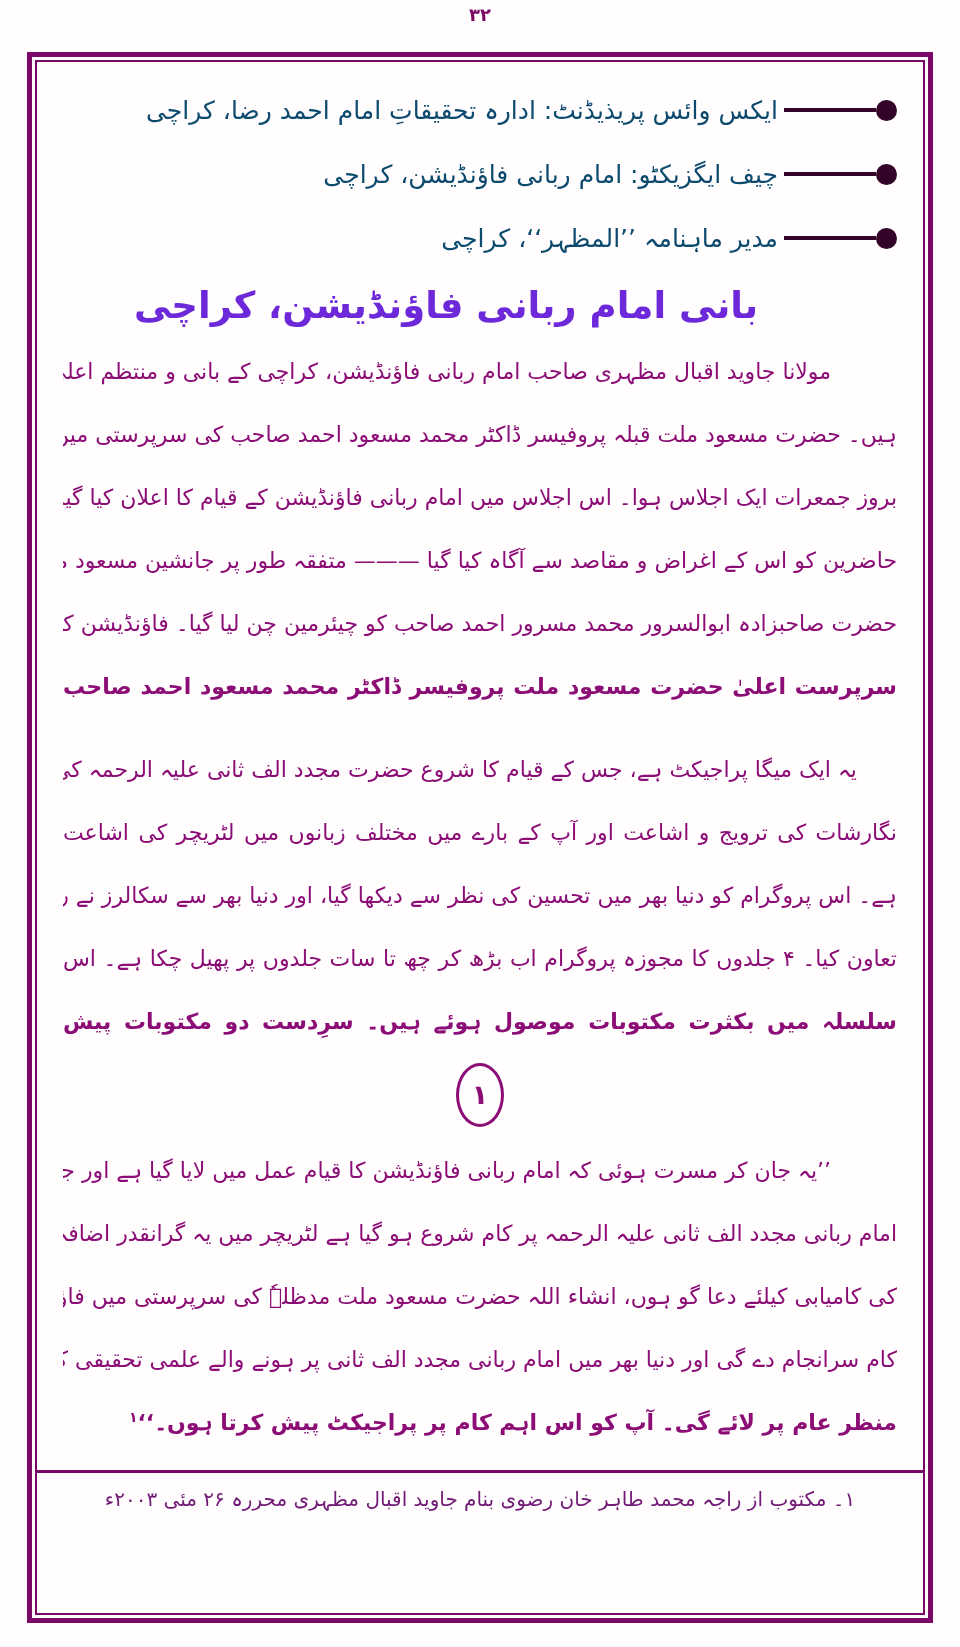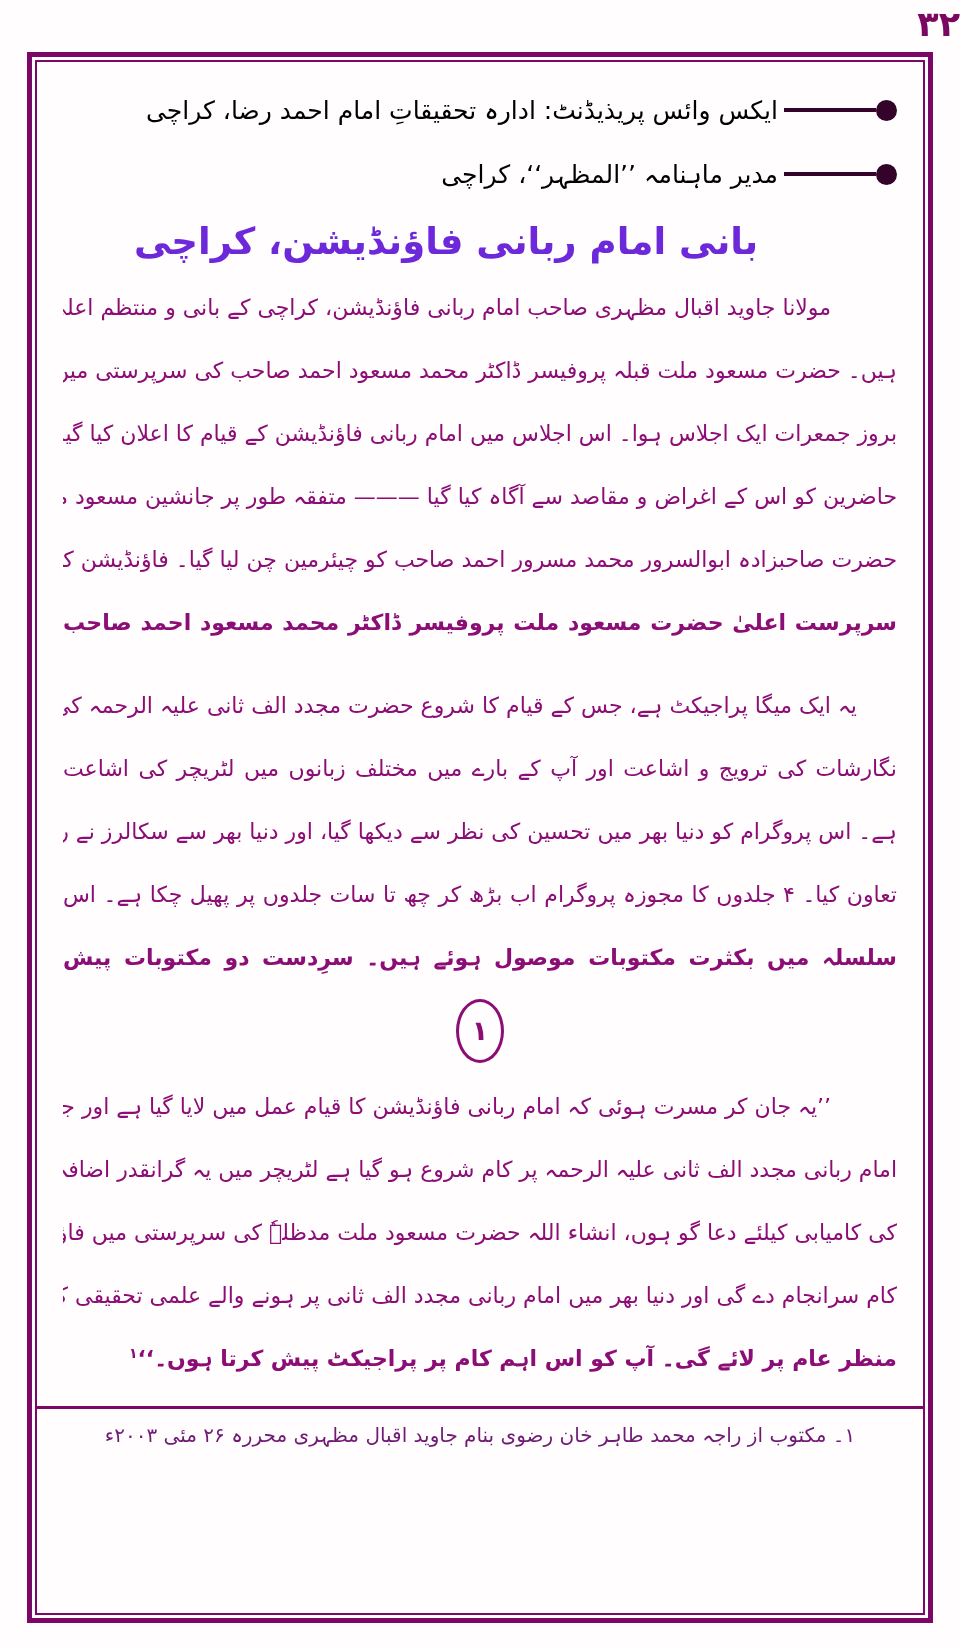--- a/index.html
+++ b/index.html
@@ -5,21 +5,21 @@
   html,body{margin:0;padding:0;}
   body{
     width:960px;height:1647px;position:relative;overflow:hidden;
     background:#fffdfe;
     font-family:"DejaVu Sans", sans-serif;
     direction:rtl;
     color:#8b0d75;
   }
   .page-number{
     position:absolute;top:4px;left:0;right:0;
-    text-align:right;font-size:35px;font-weight:bold;color:#7a0863;
+    text-align:center;font-size:18px;font-weight:bold;color:#7a0863;
   }
   .frame{
     position:absolute;left:27px;right:27px;top:52px;bottom:24px;
     border:5px solid #7b0767;
   }
   .frame-inner{
     position:absolute;top:3px;left:3px;right:3px;bottom:3px;
     border:2px solid #7b0767;
     padding:0 26px;
     overflow:hidden;
@@ -32,21 +32,21 @@
   }
   .bullet{
     width:21px;height:21px;border-radius:50%;
     background:#33032a;flex:0 0 auto;
   }
   .leader{
     width:92px;height:4px;background:#33032a;
     flex:0 0 auto;margin-left:4px;
   }
   .cred-text{
-    font-size:25px;color:#000000;white-space:nowrap;
+    font-size:25px;color:#0c4a6e;white-space:nowrap;
     padding-right:2px;
   }
   
   .heading{
     position:relative;left:-34px;
     margin-top:4px;height:64px;line-height:64px;
     text-align:center;font-size:37px;font-weight:bold;
     color:#6d28d9;white-space:nowrap;
   }
   
@@ -90,20 +90,25 @@
 
     <div class="credentials">
       <div class="cred">
         <span class="bullet"></span>
         <span class="leader"></span>
         <span class="cred-text">ایکس وائس پریذیڈنٹ: ادارہ تحقیقاتِ امام احمد رضا، کراچی</span>
       </div>
       <div class="cred">
         <span class="bullet"></span>
         <span class="leader"></span>
+        <span class="cred-text">چیف ایگزیکٹو: امام ربانی فاؤنڈیشن، کراچی</span>
+      </div>
+      <div class="cred">
+        <span class="bullet"></span>
+        <span class="leader"></span>
         <span class="cred-text">مدیر ماہنامہ ’’المظہر‘‘، کراچی</span>
       </div>
     </div>
 
     <div class="heading">بانی امام ربانی فاؤنڈیشن، کراچی</div>
 
     <div class="para">
       <div class="pline indent">مولانا جاوید اقبال مظہری صاحب امام ربانی فاؤنڈیشن، کراچی کے بانی و منتظم اعلیٰ</div>
       <div class="pline">ہیں۔ حضرت مسعود ملت قبلہ پروفیسر ڈاکٹر محمد مسعود احمد صاحب کی سرپرستی میں ۳۰ مئی ۲۰۰۲ء</div>
       <div class="pline">بروز جمعرات ایک اجلاس ہوا۔ اس اجلاس میں امام ربانی فاؤنڈیشن کے قیام کا اعلان کیا گیا،</div>

